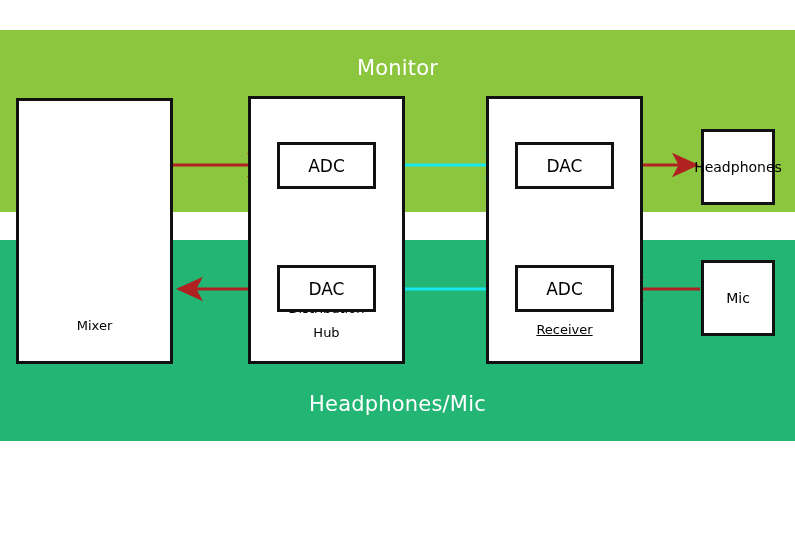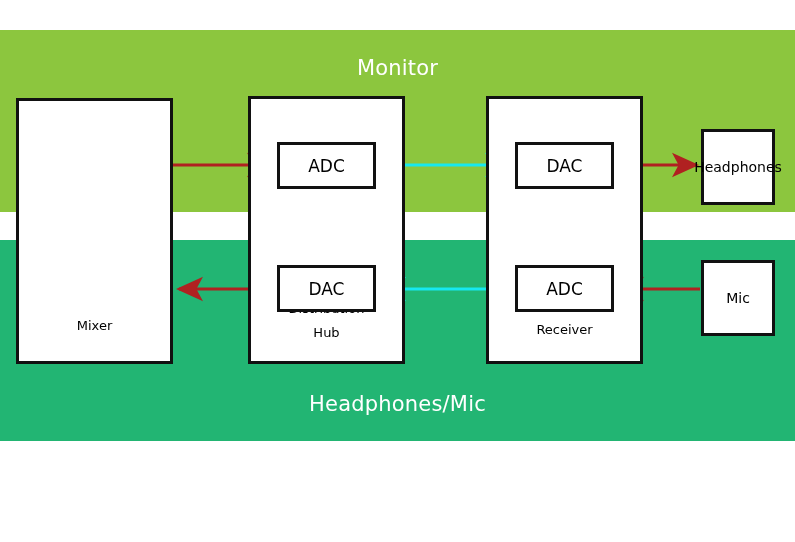--- a/index.html
+++ b/index.html
@@ -68,21 +68,21 @@
     line-height: 24px;
   }
 
   
   #box-mixer   { left: 16px;  top: 98px; width: 157px; height: 266px; }
   #box-hub     { left: 248px; top: 96px; width: 157px; height: 268px; }
   #box-receiver{ left: 486px; top: 96px; width: 157px; height: 268px; }
 
   #box-mixer .box-title    { top: 213px; }
   #box-hub .box-title      { top: 198px; }
-  #box-receiver .box-title { top: 219px; }
+  #box-receiver .box-title { top: 219px; text-decoration: underline; }
 
   
   .conv {
     position: absolute;
     background: #ffffff;
     border: 3px solid #111111;
     box-sizing: border-box;
     display: flex;
     align-items: center;
     justify-content: center;

